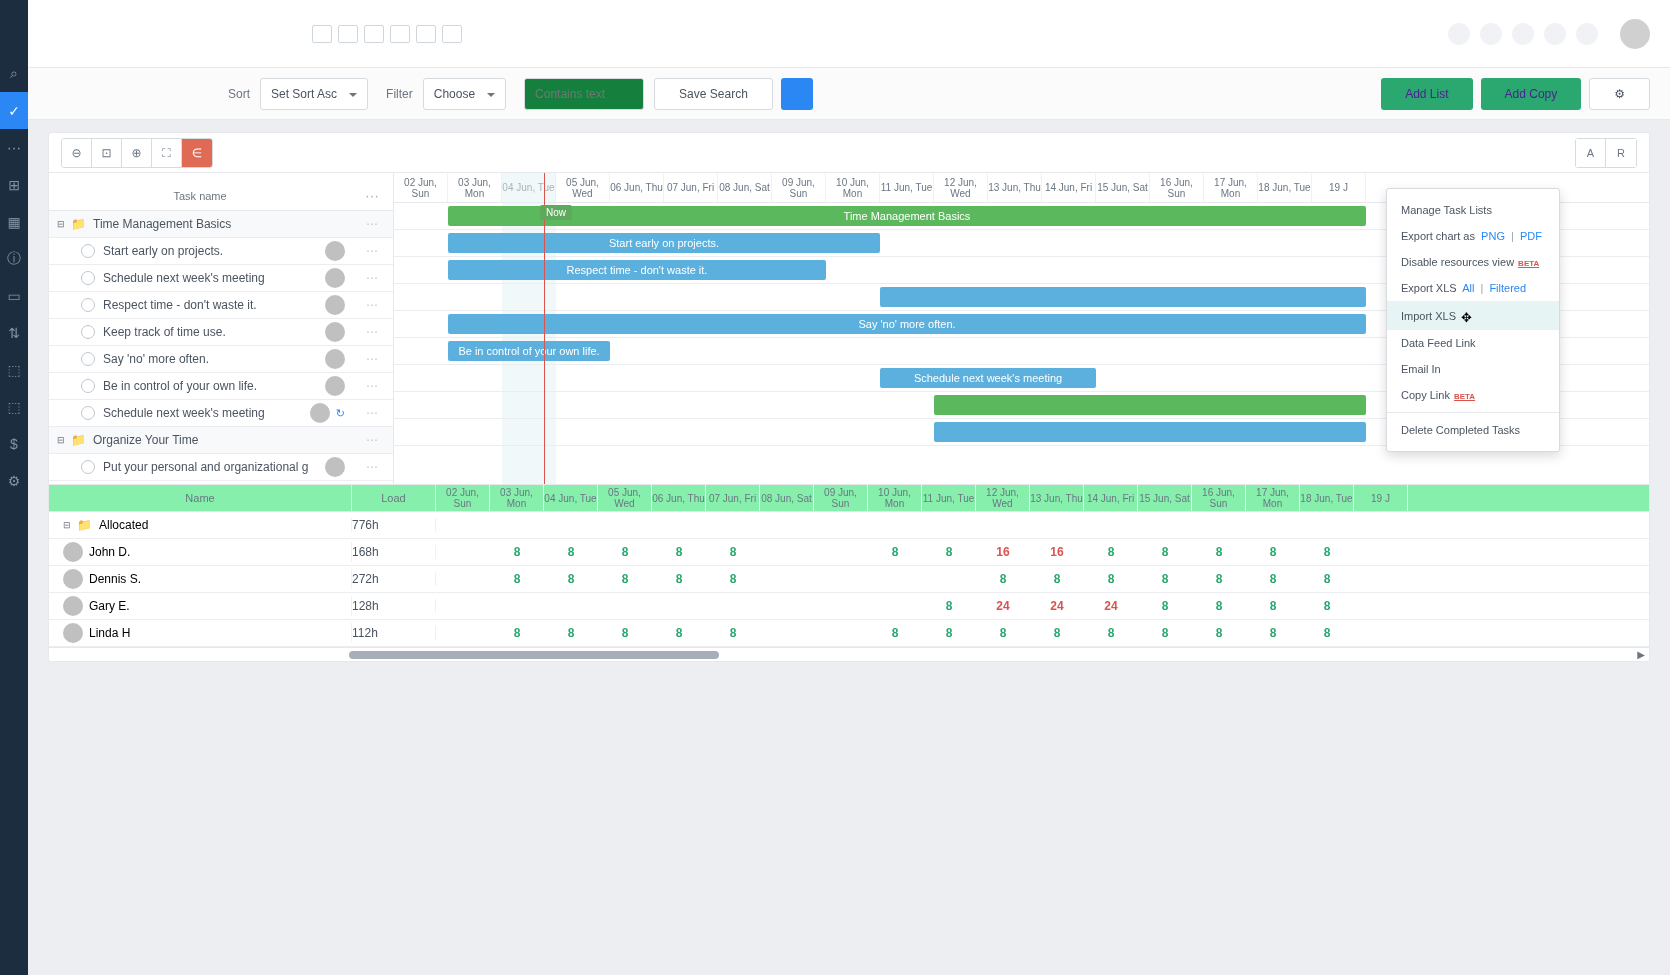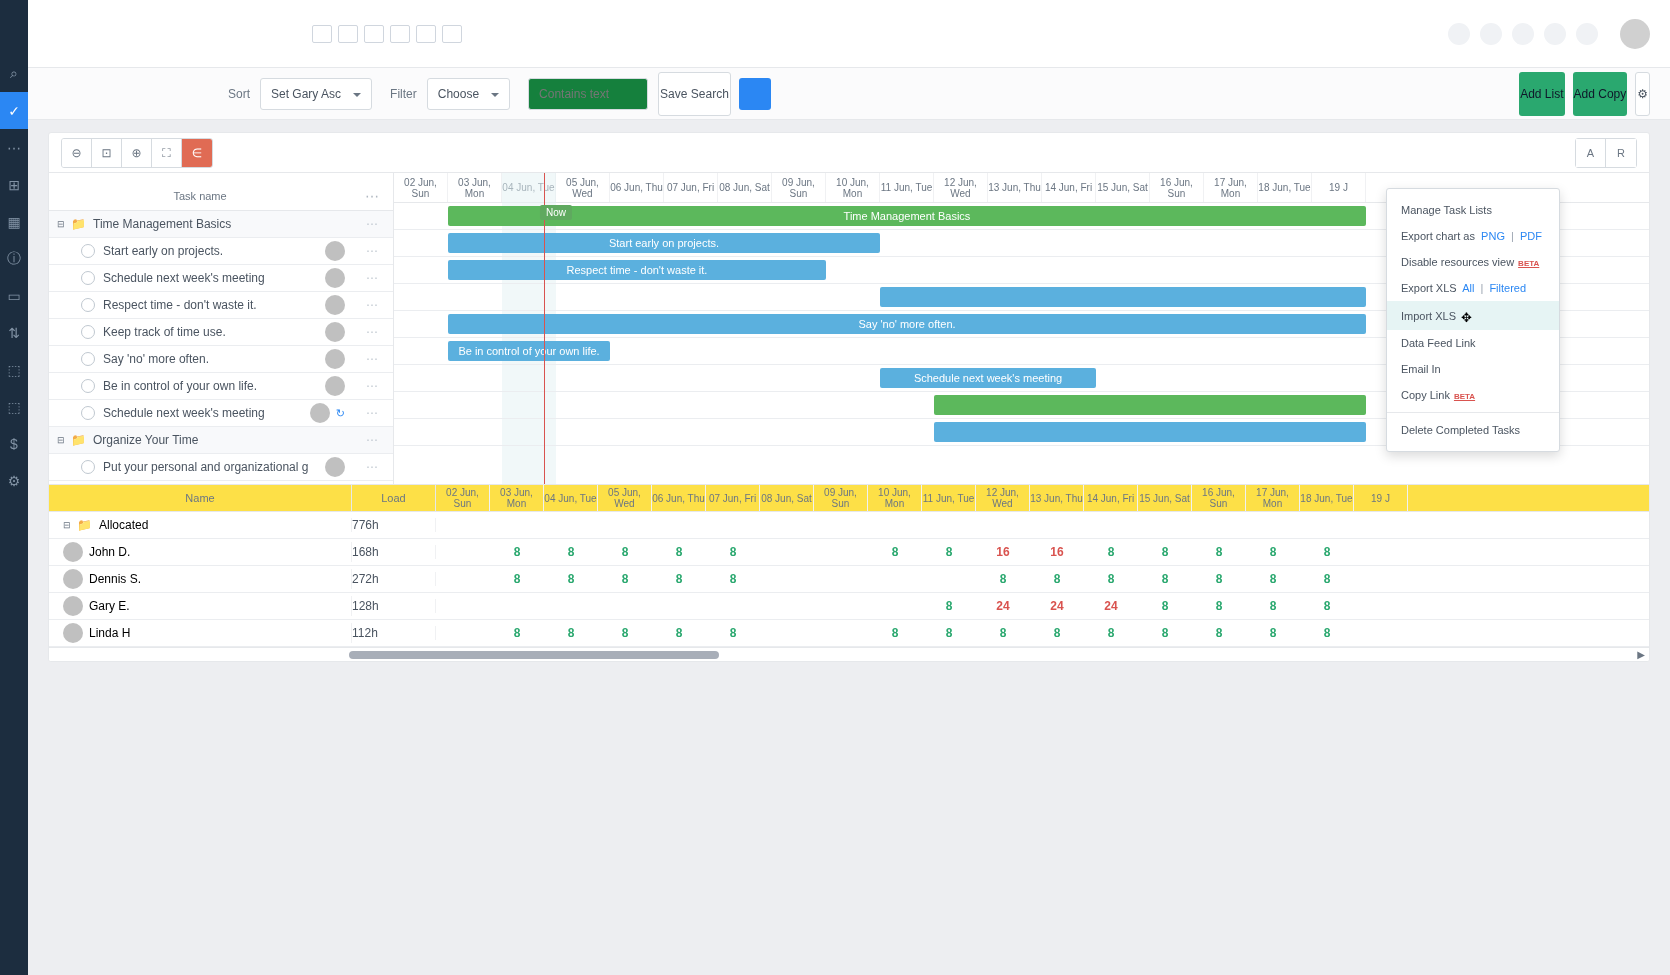--- a/index.html
+++ b/index.html
@@ -12,23 +12,23 @@
 .view-icons { display: flex; gap: 6px; margin-left: 264px; }
 .view-icon { width: 20px; height: 18px; border: 1px solid #d0d6de; border-radius: 2px; background: #fff; }
 .top-right { margin-left: auto; display: flex; align-items: center; gap: 10px; }
 .top-right-icon { width: 22px; height: 22px; border-radius: 50%; background: #f0f2f5; }
 .avatar-top { width: 30px; height: 30px; border-radius: 50%; background: #d0d0d0; margin-left: 12px; }
 .toolbar { height: 52px; background: #fbfbfc; display: flex; align-items: center; padding: 0 20px 0 200px; border-bottom: 1px solid #e6e8eb; position: relative; }
 .toolbar label { font-size: 12px; color: #6b7683; margin-right: 10px; }
 .dropdown { height: 32px; border: 1px solid #d6dbe0; border-radius: 3px; background: #fff; padding: 0 30px 0 10px; font-size: 12px; color: #4a5460; position: relative; margin-right: 18px; display: flex; align-items: center; }
 .dropdown::after { content: ""; position: absolute; right: 10px; top: 14px; border-left: 4px solid transparent; border-right: 4px solid transparent; border-top: 4px solid #6b7683; }
 .search-input { height: 32px; border: 1px solid #d6dbe0; border-radius: 3px; background: #15803d; padding: 0 30px 0 10px; font-size: 12px; width: 120px; margin-right: 10px; }
-.btn { height: 44px; padding: 0 1px; border-radius: 3px; font-size: 12px; font-weight: 500; cursor: pointer; display: inline-flex; align-items: center; }
+.btn { height: 32px; padding: 0 24px; border-radius: 3px; font-size: 12px; font-weight: 500; cursor: pointer; display: inline-flex; align-items: center; }
 .btn-white { background: #fff; border: 1px solid #d6dbe0; color: #4a5460; }
-.btn-green { background: #2aa86f; color: #0f172a; border: none; }
+.btn-green { background: #2aa86f; color: #4c1d95; border: none; }
 .btn-blue-sq { width: 32px; height: 32px; background: #2b87f3; border: none; border-radius: 3px; margin-left: 8px; }
 .toolbar-right { margin-left: auto; display: flex; gap: 8px; }
 .gear-btn { display: flex; flex-direction: column; align-items: center; justify-content: center; }
 .content { flex: 1; padding: 12px 20px; background: #edeef1; position: relative; }
 .panel { background: #fff; border: 1px solid #e6e8eb; border-radius: 3px; height: 530px; display: flex; flex-direction: column; overflow: hidden; }
 .zoom-row { height: 40px; border-bottom: 1px solid #e6e8eb; display: flex; align-items: center; padding: 0 12px; position: relative; }
 .zoom-group { display: flex; border: 1px solid #d6dbe0; border-radius: 3px; overflow: hidden; }
 .zoom-btn { width: 30px; height: 28px; background: #fff; border: none; border-right: 1px solid #d6dbe0; display: flex; align-items: center; justify-content: center; font-size: 12px; color: #6b7683; }
 .zoom-btn:last-child { border-right: none; }
 .zoom-btn.active { background: #e06b54; color: #fff; }
@@ -52,21 +52,21 @@
 .date-cell { width: 54px; text-align: center; font-size: 10px; color: #6b7683; border-right: 1px solid #f0f1f3; display: flex; align-items: center; justify-content: center; flex-shrink: 0; }
 .chart-rows { position: relative; }
 .chart-row { height: 27px; border-bottom: 1px solid #ebedf0; position: relative; }
 .today-col { position: absolute; top: 0; bottom: 0; width: 54px; background: #e3f2f4; opacity: 0.5; }
 .now-line { position: absolute; top: 0; bottom: 0; width: 1px; background: #d9534f; z-index: 5; }
 .now-badge { position: absolute; top: 32px; background: #5fa95f; color: #fff; font-size: 10px; padding: 2px 6px; border-radius: 2px; z-index: 6; transform: translateX(-50%); }
 .bar { position: absolute; height: 20px; top: 3px; border-radius: 2px; color: #fff; font-size: 11px; display: flex; align-items: center; justify-content: center; white-space: nowrap; overflow: hidden; }
 .bar-green { background: #5cb85c; }
 .bar-blue { background: #5bb0de; }
 .bar-teal { background: #2b95ad; }
-.resource-header { height: 28px; display: flex; border-top: 1px solid #e6e8eb; border-bottom: 1px solid #e6e8eb; background: #fde047; }
+.resource-header { height: 28px; display: flex; border-top: 1px solid #e6e8eb; border-bottom: 1px solid #e6e8eb; background: #86efac; }
 .res-name-h { width: 303px; text-align: center; font-size: 11px; color: #6b7683; display: flex; align-items: center; justify-content: center; border-right: 1px solid #e6e8eb; }
 .res-load-h { width: 84px; text-align: center; font-size: 11px; color: #6b7683; display: flex; align-items: center; justify-content: center; border-right: 1px solid #e6e8eb; }
 .res-date-cell { width: 54px; text-align: center; font-size: 10px; color: #6b7683; border-right: 1px solid #f0f1f3; display: flex; align-items: center; justify-content: center; flex-shrink: 0; }
 .res-row { height: 27px; display: flex; align-items: center; font-size: 12px; border-bottom: 1px solid #ebedf0; }
 .res-name { width: 303px; display: flex; align-items: center; padding-left: 14px; border-right: 1px solid #f0f1f3; }
 .res-load { width: 84px; text-align: left; padding-right: 14px; color: #4a5460; border-right: 1px solid #f0f1f3; }
 .res-val { width: 54px; text-align: center; font-weight: bold; font-size: 12px; }
 .res-val.g { color: #2aa86f; }
 .res-val.r { color: #d9534f; }
 .scrollbar { height: 14px; background: #fff; border-top: 1px solid #e6e8eb; display: flex; align-items: center; padding: 0 4px; position: relative; }
@@ -116,21 +116,21 @@
       <div class="top-right-icon"></div>
       <div class="top-right-icon"></div>
       <div class="top-right-icon"></div>
       <div class="avatar-top"></div>
     </div>
   </div>
 
   <div class="toolbar">
     <label>Sort</label>
     <div class="dropdown">
-        <span>Set Gary Asc</span>
+        <span>Set Sort Asc</span>
       </div>
     <label>Filter</label>
     <div class="dropdown">
         <span>Choose</span>
       </div>
     <input class="search-input" placeholder="Contains text" style="">
     <button class="btn btn-white">Save Search</button>
     <button class="btn-blue-sq"></button>
     <div class="toolbar-right">
       <button class="btn btn-green">Add List</button>

